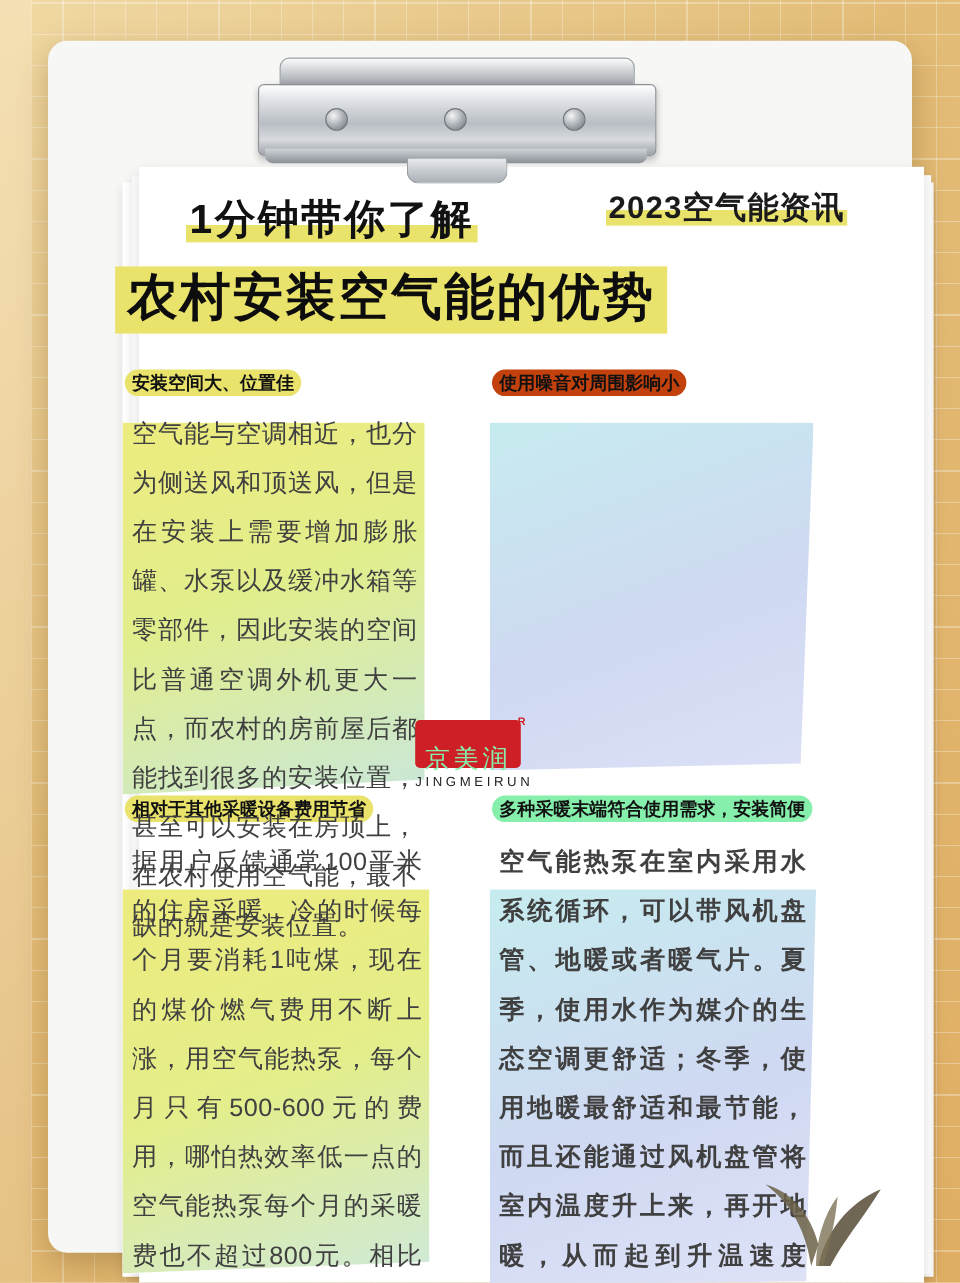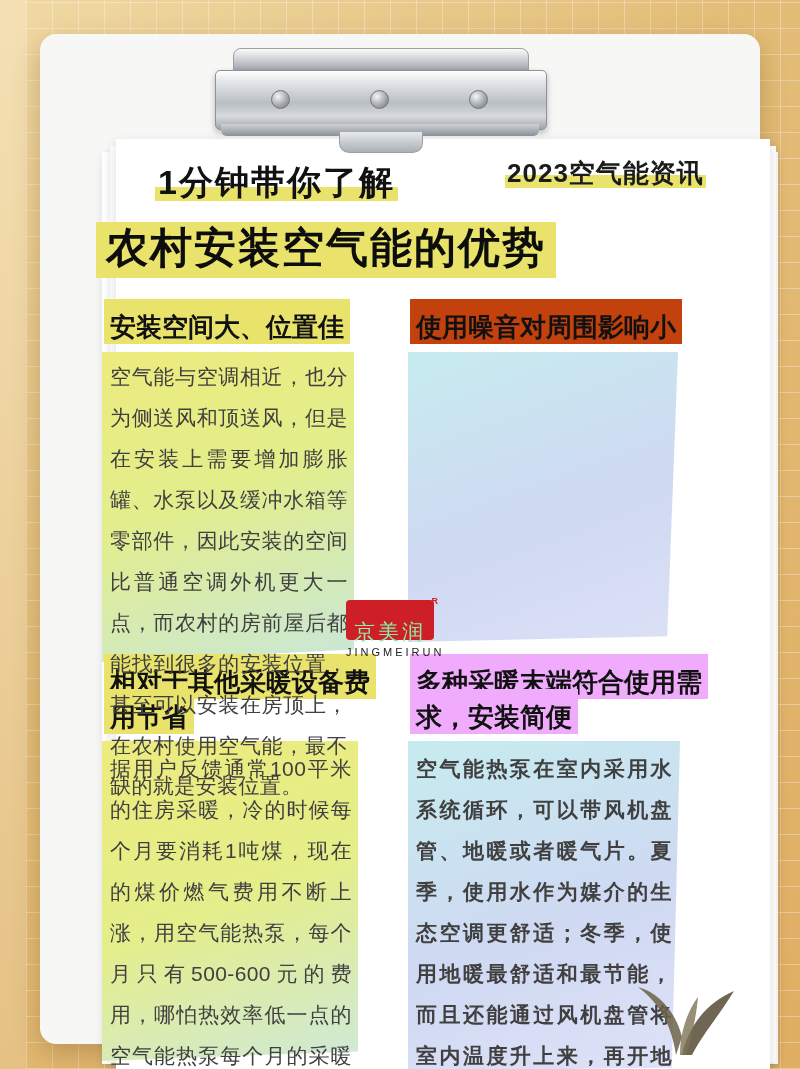--- a/index.html
+++ b/index.html
@@ -162,27 +162,28 @@
     background: #e9e36b;
     padding: 4px 10px 8px 10px;
     line-height: 1.05;
   }
 
   
   .card {
     position: absolute;
   }
   .card .card-title {
-    font-size: 26px;
+    font-size: 15px;
     font-weight: 800;
     color: #111;
     line-height: 1.35;
-    padding: 13px 6px 2px 6px;
+    padding: 3px 6px 2px 6px;
     display: inline;
     box-decoration-break: clone;
+    border-radius: 14px;
     -webkit-box-decoration-break: clone;
   }
   .card .card-body {
     margin-top: 12px;
     font-size: 21px;
     line-height: 1.95;
     color: #404040;
     letter-spacing: 0.4px;
     text-align: justify;
   }
@@ -227,21 +228,21 @@
     width: 256px;
     height: 320px;
     background: linear-gradient(160deg, #edeb7d 0%, #e4ee8a 50%, #cfe9d8 100%);
     clip-path: polygon(0 0, 100% 0, 100% 97%, 0% 100%);
     z-index: 0;
   }
   #card3 .card-body { position: relative; z-index: 1; width: 242px; padding-left: 6px; margin-top: 14px; }
 
   
   #card4 { left: 410px; top: 665px; width: 292px; }
-  #card4 .card-title { background: #f0abfc; }
+  #card4 .card-title { background: #86efac; }
   #card4 .body-bg {
     position: absolute;
     left: -2px;
     top: 76px;
     width: 272px;
     height: 330px;
     background: linear-gradient(160deg, #c6ecef 0%, #cfd9f2 55%, #dee2f7 100%);
     clip-path: polygon(0 0, 100% 0, 97% 99%, 0% 100%);
     z-index: 0;
   }

